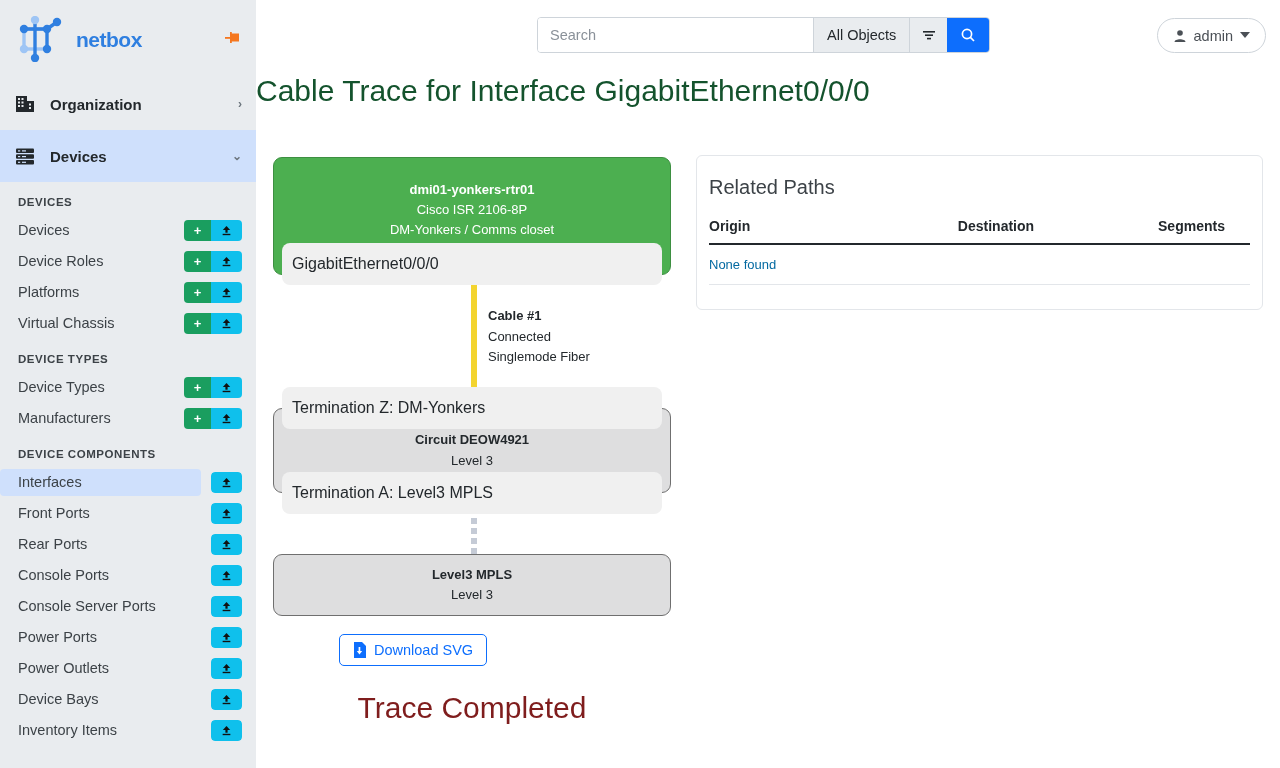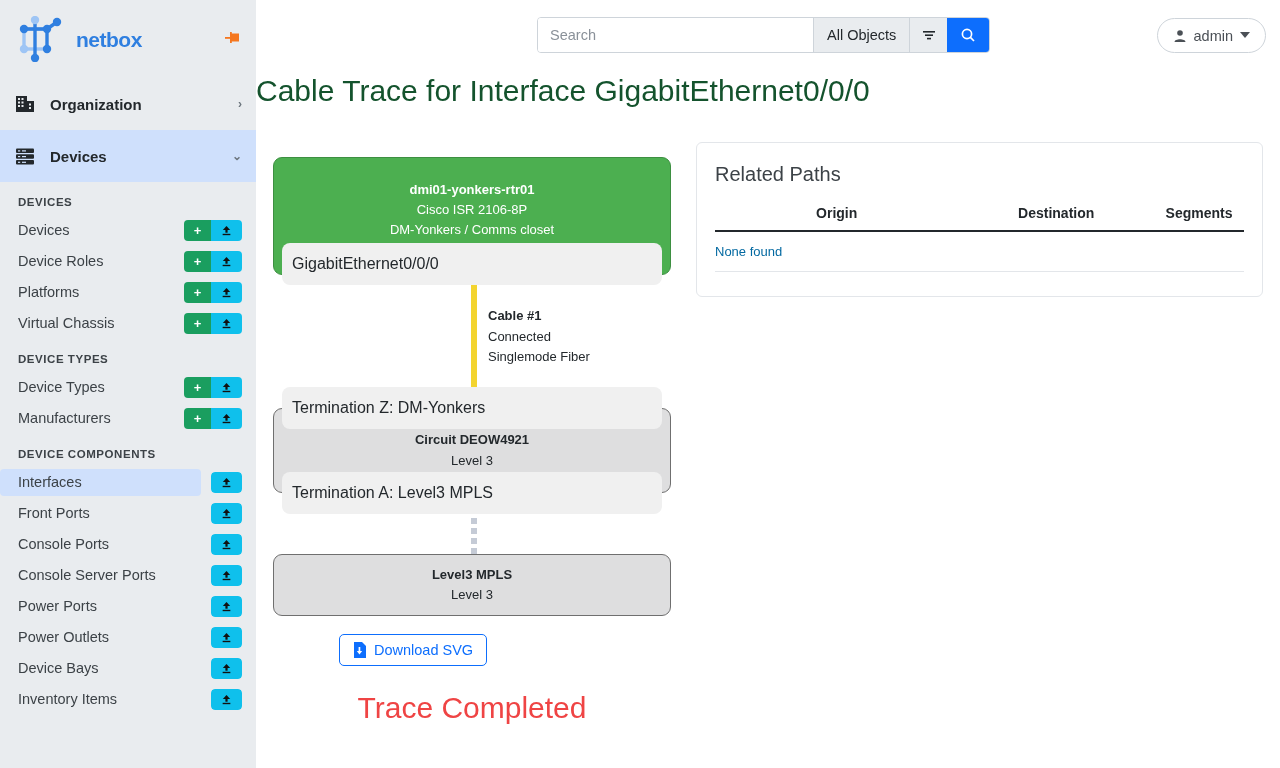--- a/index.html
+++ b/index.html
@@ -151,34 +151,34 @@
   .dl-overlap { margin-top: -21px; }
   .dl-overlap2 { margin-top: -21px; }
 
   .dl-svg-btn {
     display: inline-flex; align-items: center; gap: 7px;
     border: 1px solid #0d6efd; color: #0d6efd; background: #fff;
     border-radius: 5px; padding: 7px 13px; font-size: 14.5px; cursor: pointer;
     margin: 18px 0 0 66px;
   }
   .trace-done {
-    text-align: center; color: #ef4444; font-size: 30px; font-weight: 400;
+    text-align: center; color: #7f1d1d; font-size: 30px; font-weight: 400;
     width: 398px; margin-top: 25px;
   }
 
   
   #related {
-    position: absolute; left: 440px; top: 71px; width: 567px;
+    position: absolute; left: 440px; top: 84px; width: 567px;
     border: 1px solid #e3e6ea; border-radius: 6px; background: #fff;
-    padding: 20px 18px 24px;
+    padding: 20px 12px 24px;
   }
   .card-title { font-size: 20px; font-weight: 400; color: #3c4247; margin-bottom: 19px; }
   table.rp { width: 100%; border-collapse: collapse; }
   table.rp th {
-    text-align: center; font-size: 14px; font-weight: 700; color: #23282c;
+    text-align: left; font-size: 14px; font-weight: 700; color: #23282c;
     padding: 0 0 9px 0; border-bottom: 2px solid #23282c;
   }
   table.rp th.c1 { width: 46%; }
   table.rp th.c2 { width: 37%; }
   table.rp td {
     padding: 12px 0; color: #0369a1; font-size: 13px;
     border-bottom: 1px solid #e3e6ea;
   }
 </style>
 </head>
@@ -349,20 +349,32 @@
           <div class="btn-imp single">
             <svg class="up-ico" viewBox="0 0 12 12">
               <polygon points="6,1 10,5.4 2,5.4" fill="#111"></polygon>
               <rect x="4.8" y="5" width="2.4" height="3.4" fill="#111"></rect>
               <rect x="1.8" y="9.6" width="8.4" height="1.5" fill="#111"></rect>
             </svg>
           </div>
         </div>
       </div>
       <div class="menu-row">
+        <span class="menu-link">Rear Ports</span>
+        <div class="btn-pair">
+          <div class="btn-imp single">
+            <svg class="up-ico" viewBox="0 0 12 12">
+              <polygon points="6,1 10,5.4 2,5.4" fill="#111"></polygon>
+              <rect x="4.8" y="5" width="2.4" height="3.4" fill="#111"></rect>
+              <rect x="1.8" y="9.6" width="8.4" height="1.5" fill="#111"></rect>
+            </svg>
+          </div>
+        </div>
+      </div>
+      <div class="menu-row">
         <span class="menu-link">Console Ports</span>
         <div class="btn-pair">
           <div class="btn-imp single">
             <svg class="up-ico" viewBox="0 0 12 12">
               <polygon points="6,1 10,5.4 2,5.4" fill="#111"></polygon>
               <rect x="4.8" y="5" width="2.4" height="3.4" fill="#111"></rect>
               <rect x="1.8" y="9.6" width="8.4" height="1.5" fill="#111"></rect>
             </svg>
           </div>
         </div>

